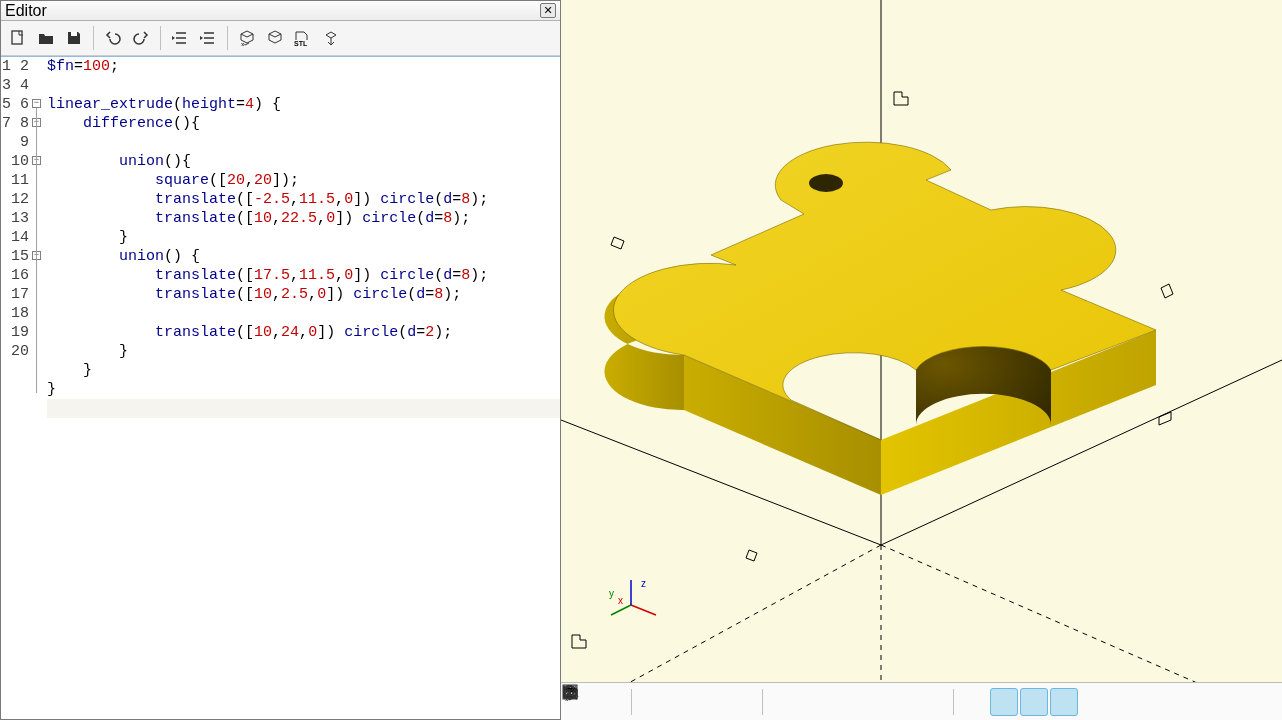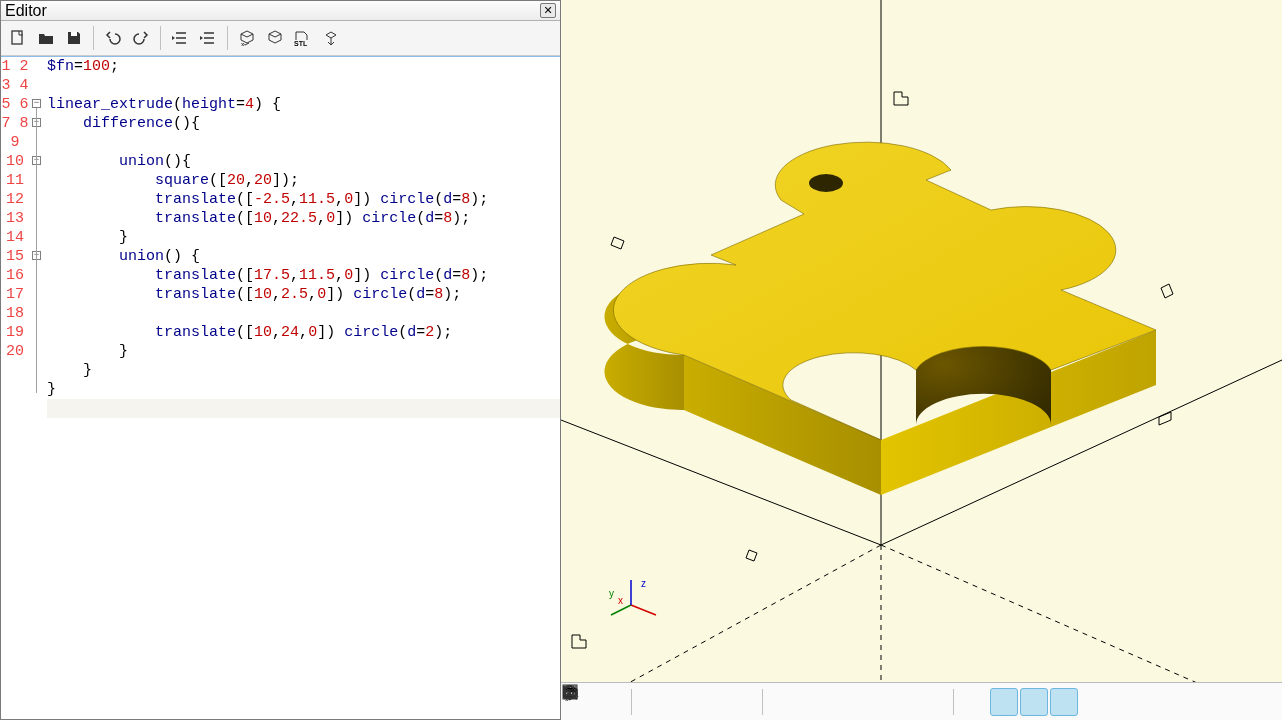--- a/index.html
+++ b/index.html
@@ -53,22 +53,22 @@
     background:#fff;
     border-top:1px solid #8fbde8;
     font-family: "Consolas","Courier New",monospace;
     font-size: 15px;
     line-height: 19px;
     overflow:hidden;
   }
   .gutter {
     width:30px;
     background:#fff;
-    color:#ef4444;
-    text-align:center;
+    color:#404040;
+    text-align:right;
     padding:0 2px 0 0;
     user-select:none;
     border-right:0;
   }
   .fold-gutter{
     width:14px; background:#fff; position:relative;
   }
   .fold-mark{
     position:absolute; left:1px;
     width:9px; height:9px;

